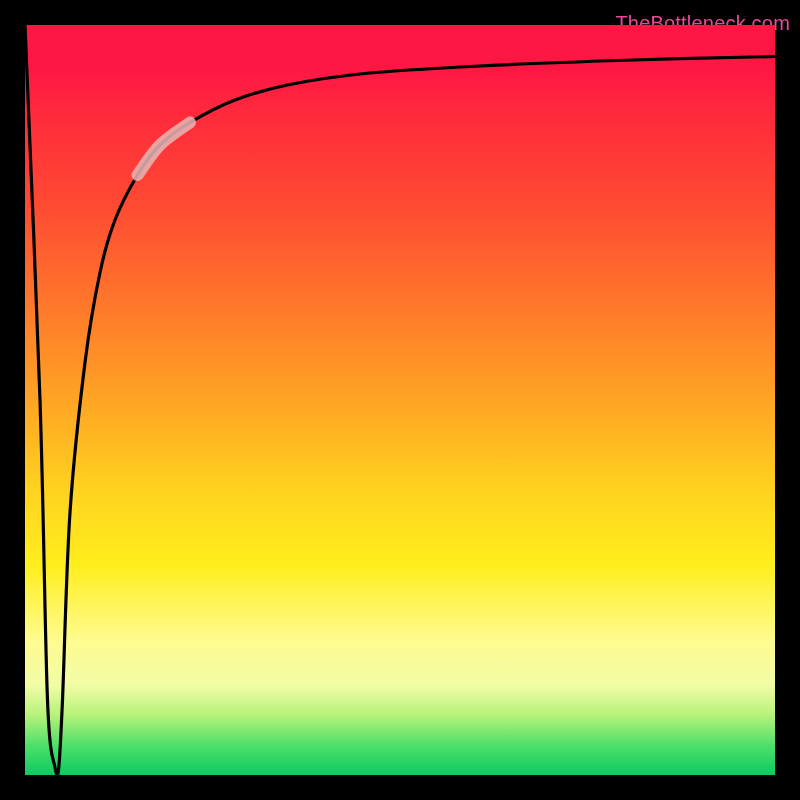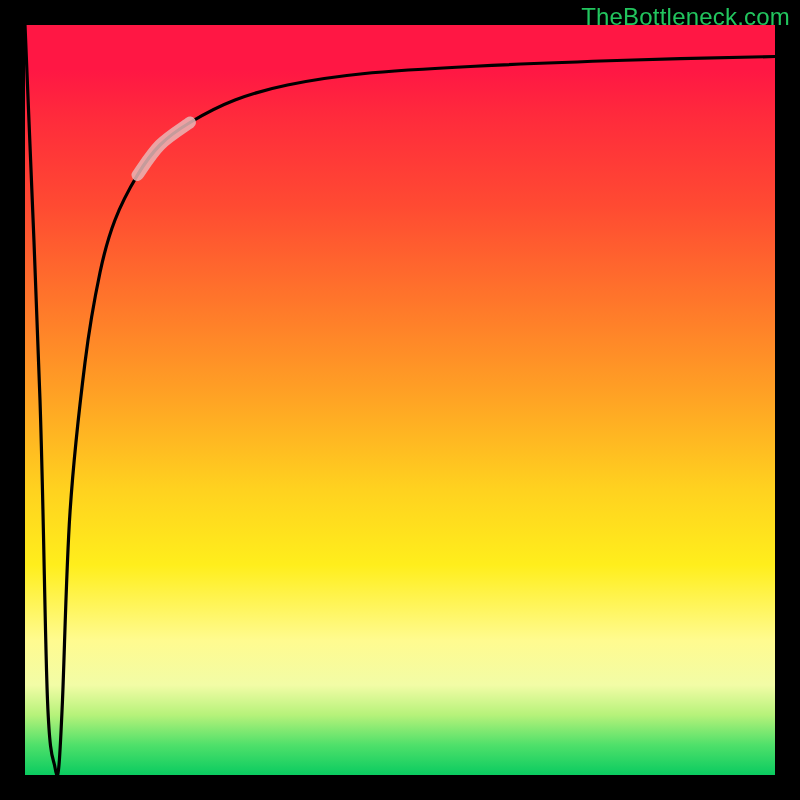--- a/index.html
+++ b/index.html
@@ -36,24 +36,24 @@
       #ffee1c 72%,
       #fffb8f 82%,
       #f2fca6 88%,
       #b6f27a 92%,
       #4fe06a 96%,
       #0acb60 100%
     );
   }
   .watermark {
     position: absolute;
-    top: 3px;
+    top: 12px;
     right: 10px;
-    font-size: 24px;
-    color: #22c55e;
+    font-size: 20px;
+    color: #ec4899;
     font-weight: 500;
     letter-spacing: 0.2px;
     user-select: none;
   }
   svg.curve {
     position: absolute;
     left: 0;
     top: 0;
     width: 750px;
     height: 750px;

